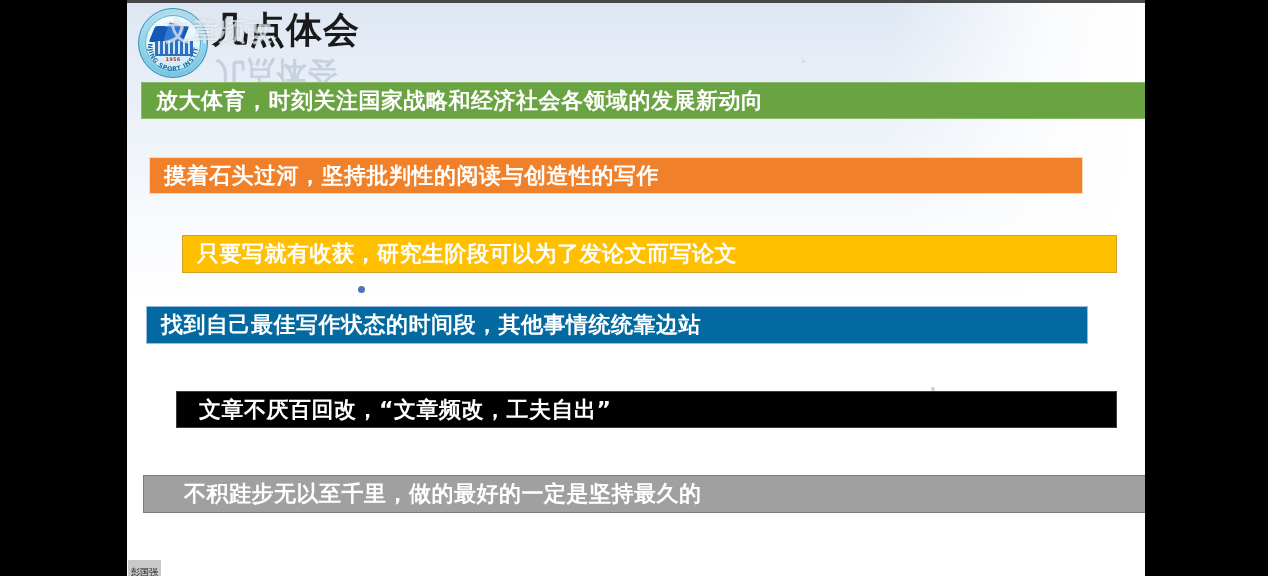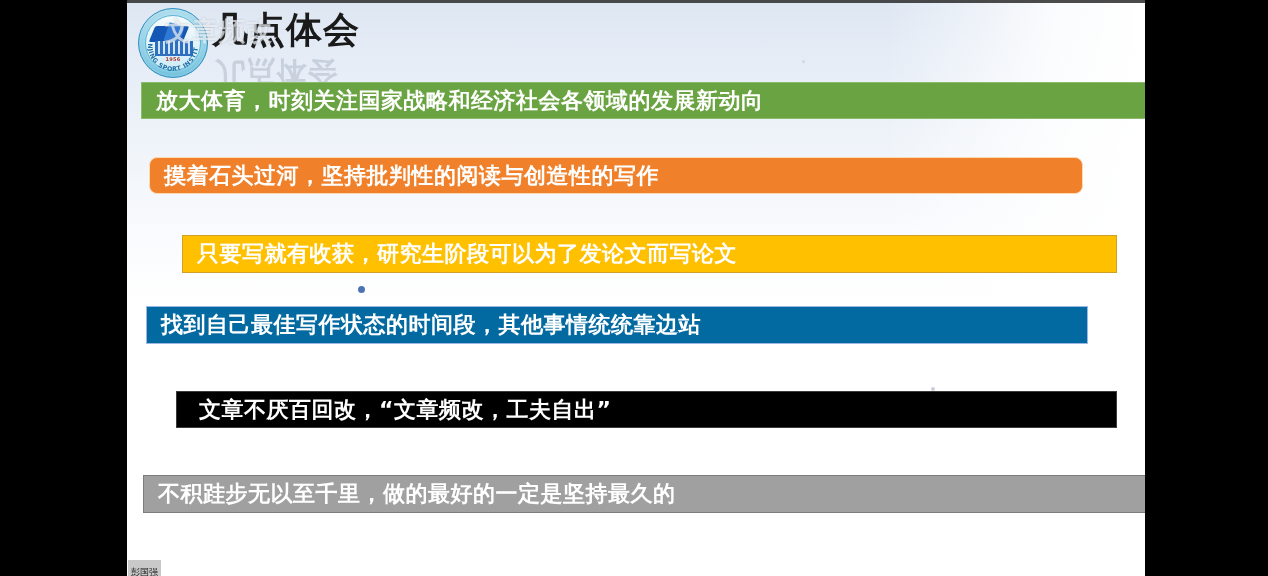--- a/index.html
+++ b/index.html
@@ -132,21 +132,21 @@
            background:#f0802a; border:1px solid #fbd9b3; color:#ffffff; }
   #bar-3 { left:23px;  top:235px; width:935px; height:38px;
            background:#ffc000; border:1px solid #cfa02a; color:#ffffff; }
   #bar-4 { left:19px;  top:306px; width:942px; height:38px;
            background:#4472c4; border:1px solid #9db6e2; color:#ffffff; }
   #bar-5 { left:21px;  top:391px; width:941px; height:37px;
            background:#000000; border:1px solid #3b3b3b; color:#ffffff;
            padding-left:22px; }
   #bar-6 { left:16px;  top:475px; width:1056px; height:38px;
            background:#a0a0a0; border:1px solid #7d7d7d; color:#ffffff;
-           padding-left:14px; }
+           padding-left:40px; }
 
   
   .dot {
     position:absolute; width:7px; height:7px; border-radius:50%;
     background:#2f5aa8; opacity:.85;
   }
   #dot-1 { left:231px; top:286px; }
   #dot-2 { left:804px; top:387px; width:4px; height:4px; background:#9aa6bb; opacity:.55; }
   #dot-3 { left:675px; top:60px;  width:3px; height:3px; background:#b9c4d4; opacity:.5; }
 
@@ -193,21 +193,21 @@
 
     <div id="title-reflection">几点体会</div>
 
     <div id="title">几点体会</div>
 
     <div id="watermark">文章频改</div>
 
     <div class="bar" id="bar-1" style="background: rgb(106, 163, 65); border-color: rgb(140, 185, 106); color: rgb(255, 255, 255);">
       <span class="bar-text">放大体育，时刻关注国家战略和经济社会各领域的发展新动向</span>
     </div>
-    <div class="bar" id="bar-2" style="background: rgb(240, 128, 42); border-color: rgb(251, 217, 179); color: rgb(255, 255, 255); border-radius: 8px;">
+    <div class="bar" id="bar-2" style="background: rgb(240, 128, 42); border-color: rgb(251, 217, 179); color: rgb(255, 255, 255);">
       <span class="bar-text">摸着石头过河，坚持批判性的阅读与创造性的写作</span>
     </div>
     <div class="bar" id="bar-3" style="background: rgb(255, 192, 0); border-color: rgb(207, 160, 42); color: rgb(255, 255, 255); margin-left: 32px;">
       <span class="bar-text">只要写就有收获，研究生阶段可以为了发论文而写论文</span>
     </div>
     <div class="bar" id="bar-4" style="background: #0369a1; border-color: rgb(157, 182, 226); color: rgb(255, 255, 255);">
       <span class="bar-text">找到自己最佳写作状态的时间段，其他事情统统靠边站</span>
     </div>
     <div class="bar" id="bar-5" style="background: rgb(0, 0, 0); border-color: rgb(59, 59, 59); color: rgb(255, 255, 255); margin-left: 28px;">
       <span class="bar-text">文章不厌百回改，“文章频改，工夫自出”</span>

